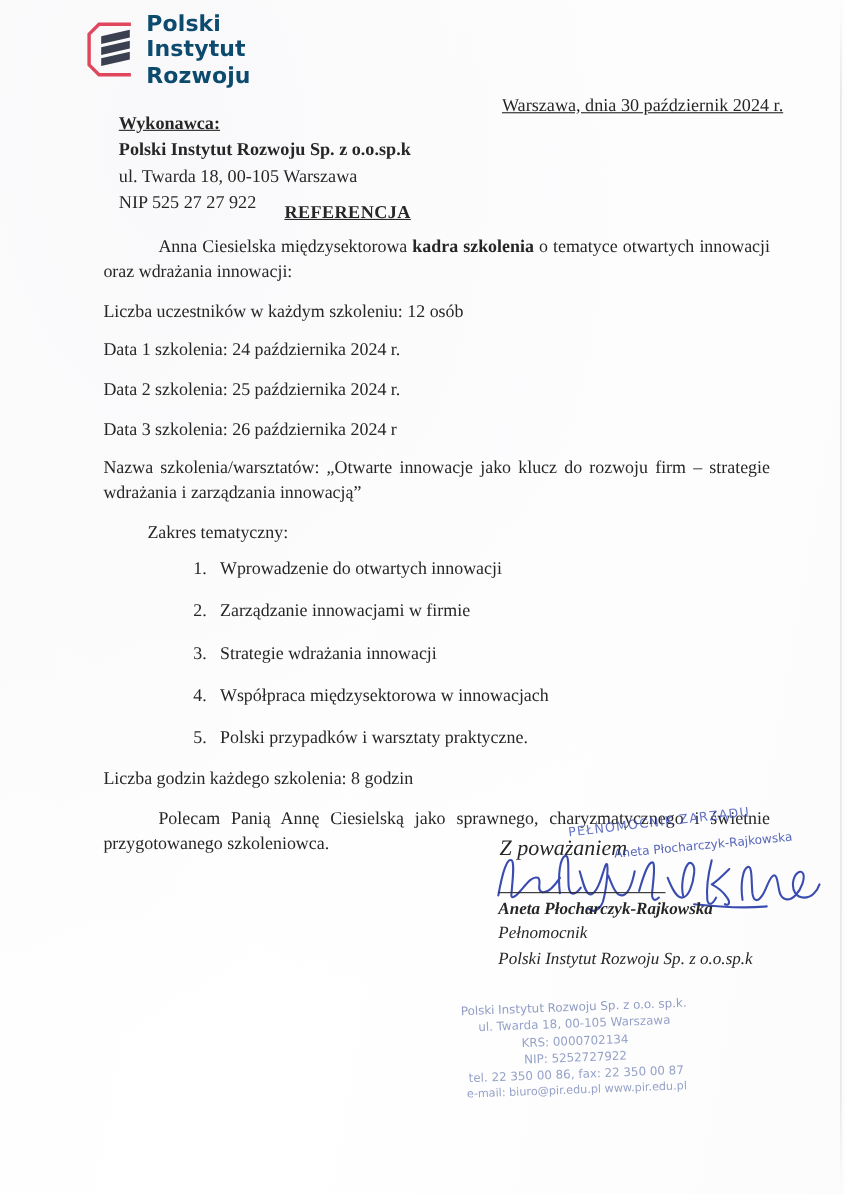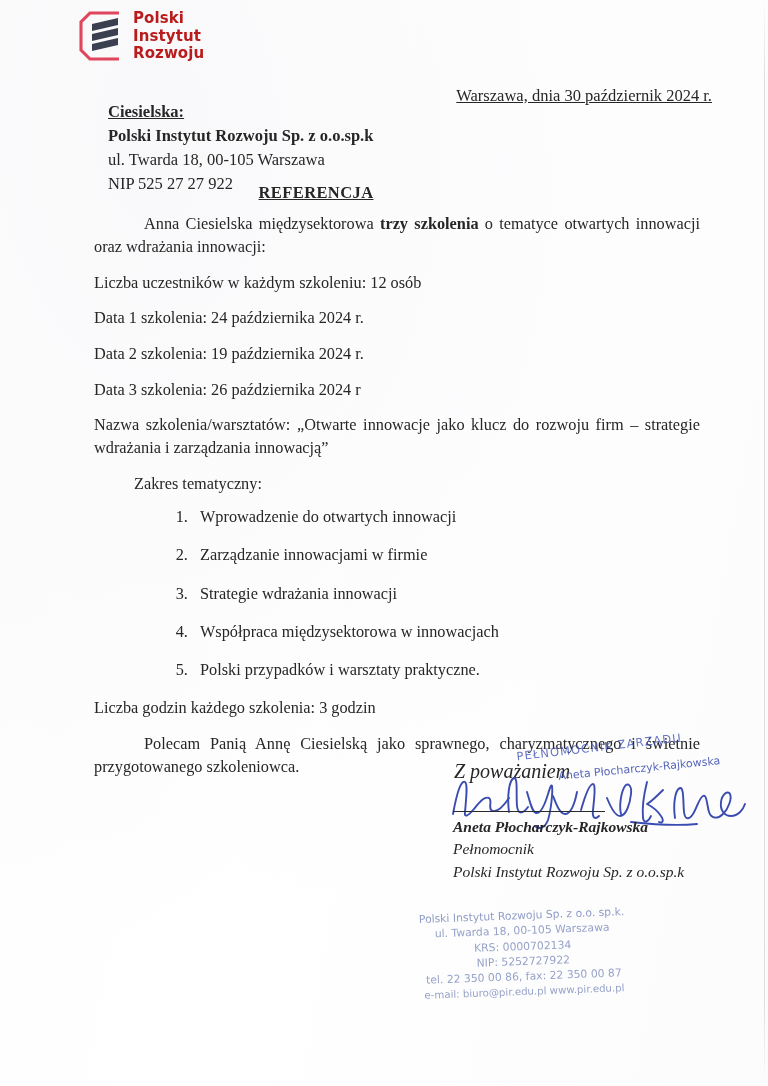--- a/index.html
+++ b/index.html
@@ -50,23 +50,23 @@
     gap: 9px;
   }
   .logo-mark {
     width: 46px;
     height: 52px;
     flex: none;
   }
   .logo-words {
     font-family: "DejaVu Sans", "Liberation Sans", sans-serif;
     font-weight: 700;
-    font-size: 15px;
+    font-size: 20px;
     line-height: 1.17;
-    color: #b91c1c;
+    color: #0c4a6e;
     letter-spacing: 0.1px;
   }
 
   
   .date-line {
     position: absolute;
     left: 0;
     top: 86px;
     width: 712px;
     text-align: right;
@@ -235,54 +235,54 @@
       <div class="logo-words">
         <div>Polski</div>
         <div>Instytut</div>
         <div>Rozwoju</div>
       </div>
     </div>
 
     <div class="date-line">Warszawa, dnia 30 październik 2024 r.</div>
 
     <div class="recipient">
-      <span class="lbl">Ciesielska:</span>
+      <span class="lbl">Wykonawca:</span>
       <span class="company">Polski Instytut Rozwoju Sp. z o.o.sp.k</span>
       <span class="addr">ul. Twarda 18, 00-105 Warszawa</span>
       <span class="nip">NIP 525 27 27 922</span>
     </div>
 
     <div class="doc-title">
       <span>REFERENCJA</span>
     </div>
 
     <div class="body">
 
       <p class="indent">
-        <span>Anna Ciesielska międzysektorowa </span><b>trzy szkolenia</b><span> o tematyce otwartych innowacji oraz wdrażania innowacji:</span>
+        <span>Anna Ciesielska międzysektorowa </span><b>kadra szkolenia</b><span> o tematyce otwartych innowacji oraz wdrażania innowacji:</span>
       </p>
 
       <p class="plain">Liczba uczestników w każdym szkoleniu: 12 osób</p>
       <p class="plain">Data 1 szkolenia: 24 października 2024 r.</p>
-      <p class="plain">Data 2 szkolenia: 19 października 2024 r.</p>
+      <p class="plain">Data 2 szkolenia: 25 października 2024 r.</p>
       <p class="plain">Data 3 szkolenia: 26 października 2024 r</p>
 
       <p>Nazwa szkolenia/warsztatów: „Otwarte innowacje jako klucz do rozwoju firm – strategie wdrażania i zarządzania innowacją”</p>
 
       <p class="plain scope-head">Zakres tematyczny:</p>
 
       <ol class="scope">
         <li>Wprowadzenie do otwartych innowacji</li>
         <li>Zarządzanie innowacjami w firmie</li>
         <li>Strategie wdrażania innowacji</li>
         <li>Współpraca międzysektorowa w innowacjach</li>
         <li>Polski przypadków i warsztaty praktyczne.</li>
       </ol>
 
-      <p class="plain">Liczba godzin każdego szkolenia: 3 godzin</p>
+      <p class="plain">Liczba godzin każdego szkolenia: 8 godzin</p>
       <p class="indent">Polecam Panią Annę Ciesielską jako sprawnego, charyzmatycznego i świetnie przygotowanego szkoleniowca.</p>
     </div>
 
     <div class="sig-area">
 
       <div class="stamp-top">PEŁNOMOCNIK ZARZĄDU</div>
 
       <div class="regards">Z poważaniem</div>
 
       <div class="stamp-name">Aneta Płocharczyk-Rajkowska</div>

